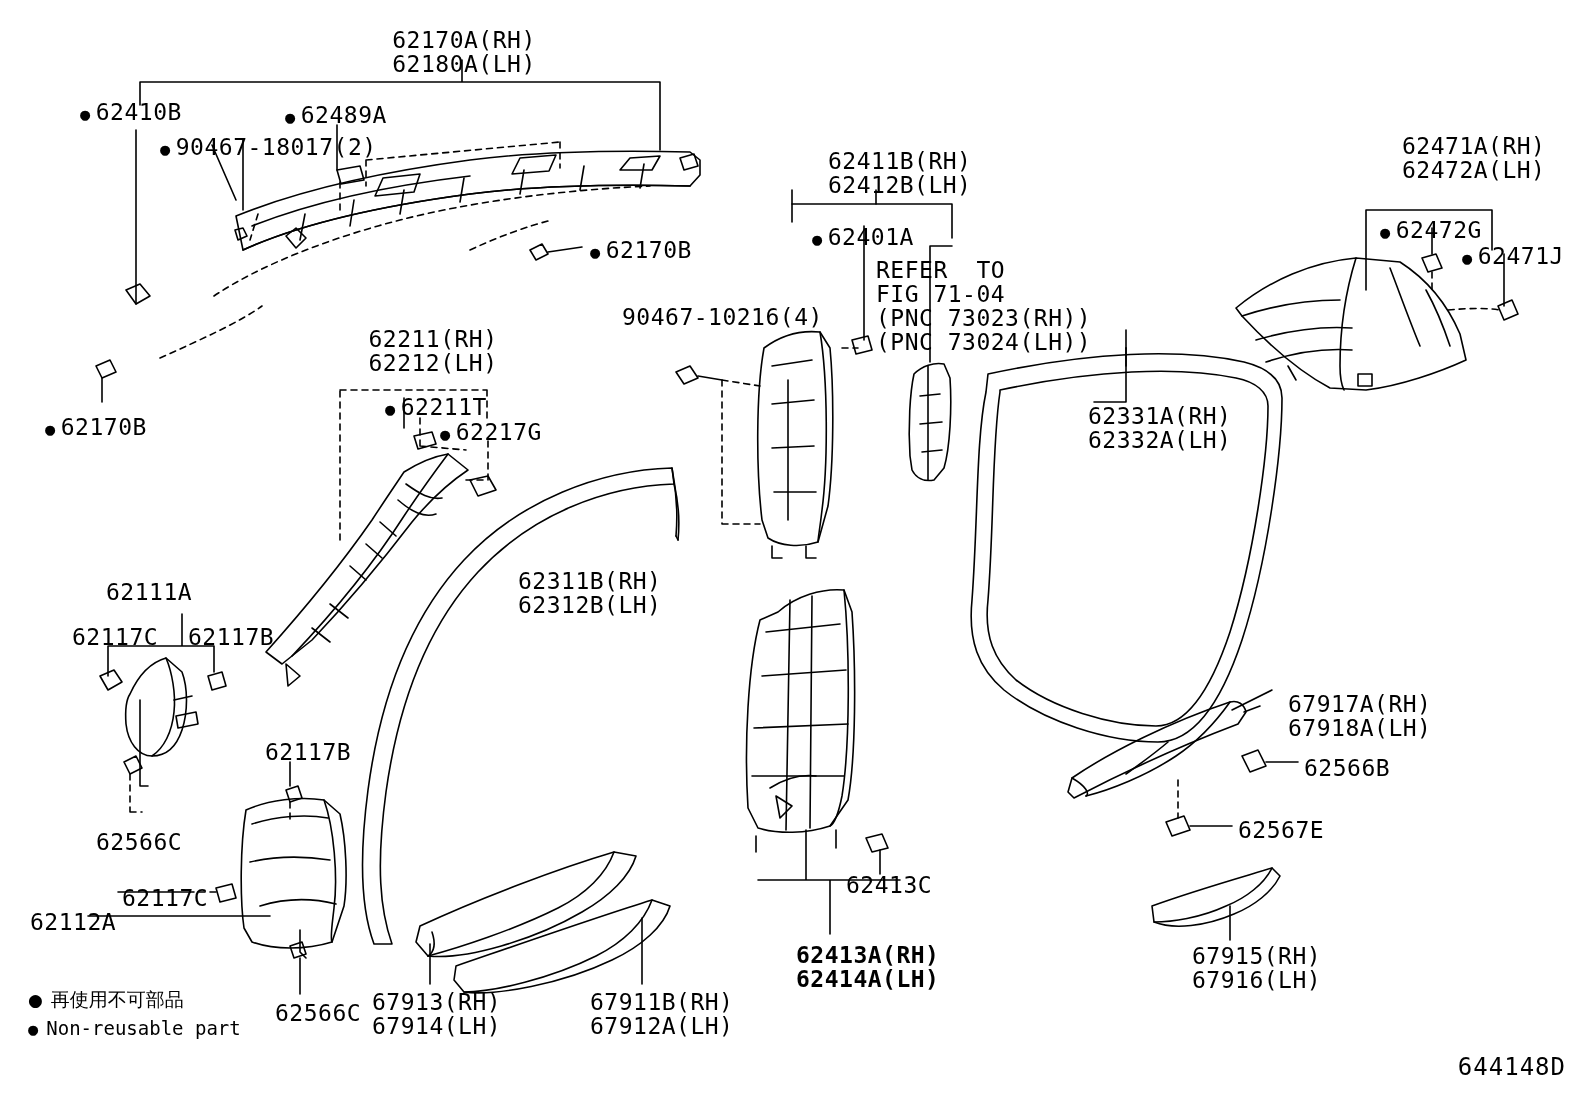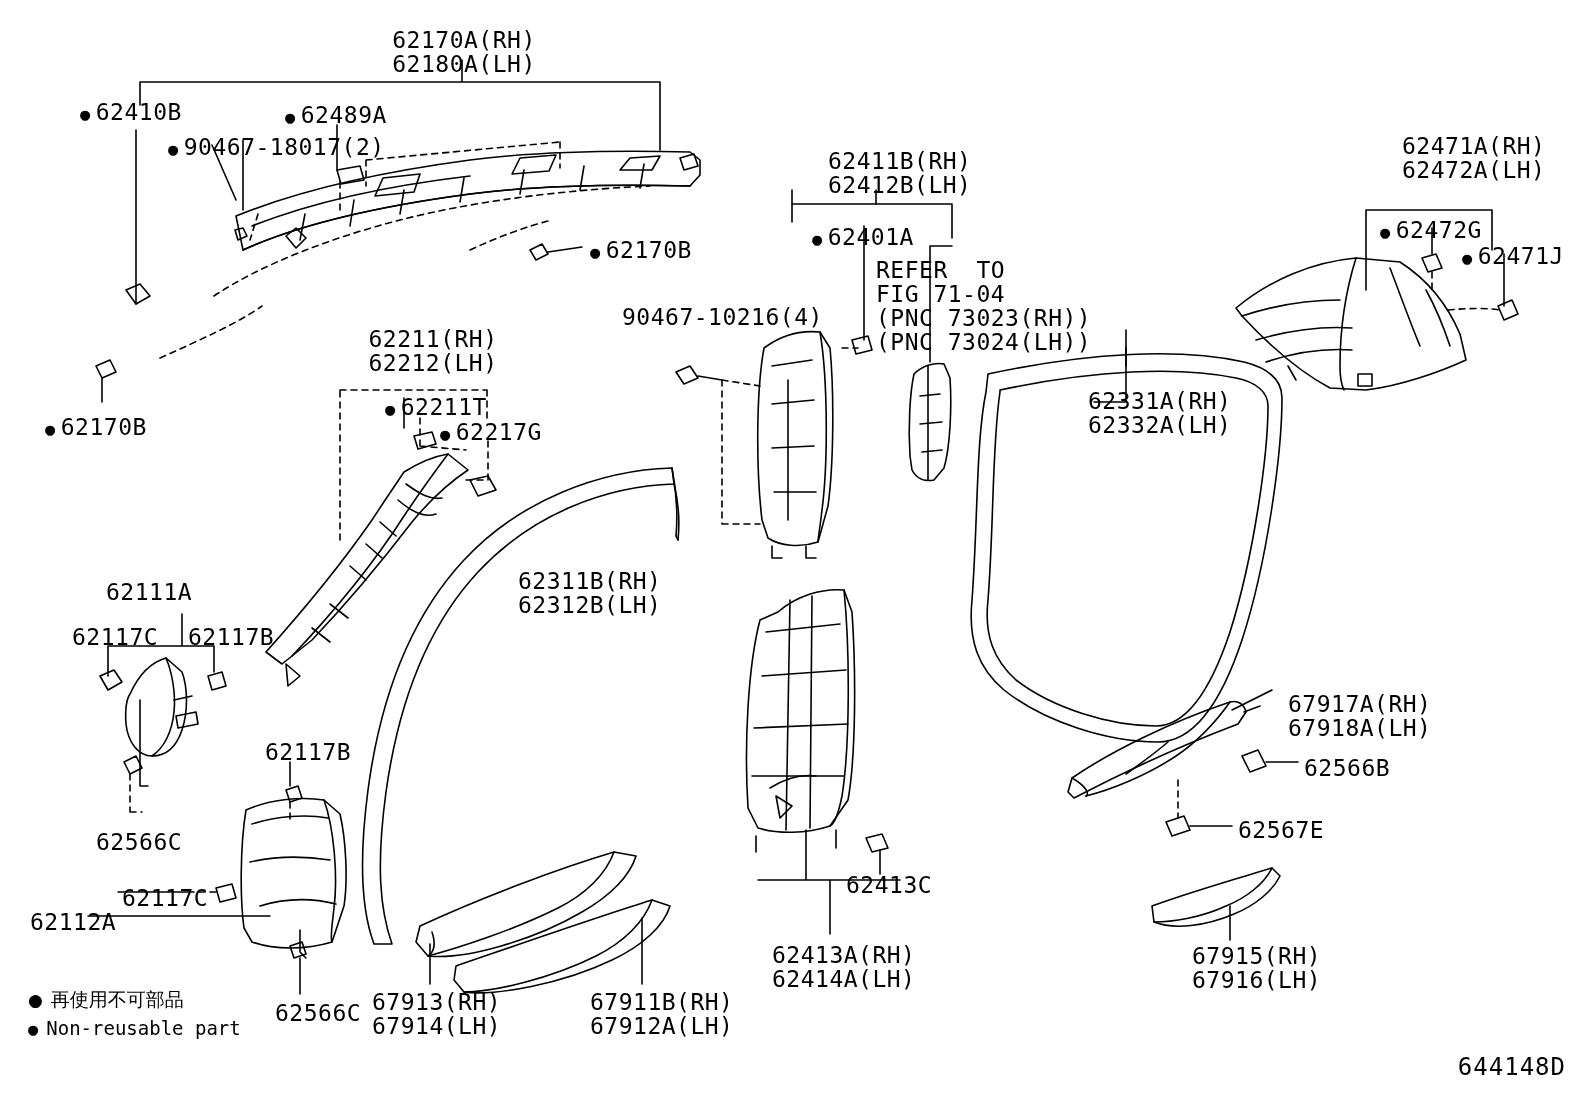--- a/index.html
+++ b/index.html
@@ -248,21 +248,21 @@
     <path d="M642 918 L642 984"></path>
 
   </g>
 </svg>
 
 <div id="labels">
     <div class="lbl ctr" style="left: 464px; top: 28px; transform: translateX(-50%);">62170A(RH)
 62180A(LH)</div>
     <div class="lbl dot" style="left: 80px; top: 100px;">62410B</div>
     <div class="lbl dot" style="left: 285px; top: 103px;">62489A</div>
-    <div class="lbl dot" style="left: 168px; top: 135px;">90467-18017(2)</div>
+    <div class="lbl dot" style="left: 160px; top: 135px;">90467-18017(2)</div>
     <div class="lbl dot" style="left: 590px; top: 238px;">62170B</div>
     <div class="lbl dot" style="left: 45px; top: 415px;">62170B</div>
     <div class="lbl ctr" style="left: 433px; top: 327px; transform: translateX(-50%);">62211(RH)
 62212(LH)</div>
     <div class="lbl dot" style="left: 385px; top: 395px;">62211T</div>
     <div class="lbl dot" style="left: 440px; top: 420px;">62217G</div>
     <div class="lbl" style="left: 106px; top: 580px;">62111A</div>
     <div class="lbl" style="left: 72px; top: 625px;">62117C</div>
     <div class="lbl" style="left: 188px; top: 625px;">62117B</div>
     <div class="lbl" style="left: 96px; top: 830px;">62566C</div>
@@ -277,34 +277,34 @@
     <div class="lbl" style="left: 518px; top: 569px;">62311B(RH)
 62312B(LH)</div>
     <div class="lbl" style="left: 622px; top: 305px;">90467-10216(4)</div>
     <div class="lbl" style="left: 828px; top: 149px;">62411B(RH)
 62412B(LH)</div>
     <div class="lbl dot" style="left: 812px; top: 225px;">62401A</div>
     <div class="lbl" style="left: 876px; top: 258px;">REFER  TO
 FIG 71-04
 (PNC 73023(RH))
 (PNC 73024(LH))</div>
-    <div class="lbl" style="left: 1088px; top: 389px; text-align: center;">62331A(RH)
+    <div class="lbl" style="left: 1088px; top: 404px; text-align: center;">62331A(RH)
 62332A(LH)</div>
     <div class="lbl" style="left: 1402px; top: 134px;">62471A(RH)
 62472A(LH)</div>
     <div class="lbl dot" style="left: 1380px; top: 218px;">62472G</div>
     <div class="lbl dot" style="left: 1462px; top: 244px;">62471J</div>
     <div class="lbl" style="left: 1288px; top: 692px; text-align: center;">67917A(RH)
 67918A(LH)</div>
     <div class="lbl" style="left: 1304px; top: 756px;">62566B</div>
     <div class="lbl" style="left: 1238px; top: 818px;">62567E</div>
     <div class="lbl" style="left: 1192px; top: 944px;">67915(RH)
 67916(LH)</div>
     <div class="lbl" style="left: 846px; top: 873px;">62413C</div>
-    <div class="lbl" style="left: 772px; top: 943px;">62413A(RH)
+    <div class="lbl" style="left: 796px; top: 943px; font-weight: bold;">62413A(RH)
 62414A(LH)</div>
   </div>
 
 <div class="legend">
   <div class="jp">再使用不可部品</div>
   <div>Non-reusable part</div>
 </div>
 
 <div class="code">644148D</div>
 

